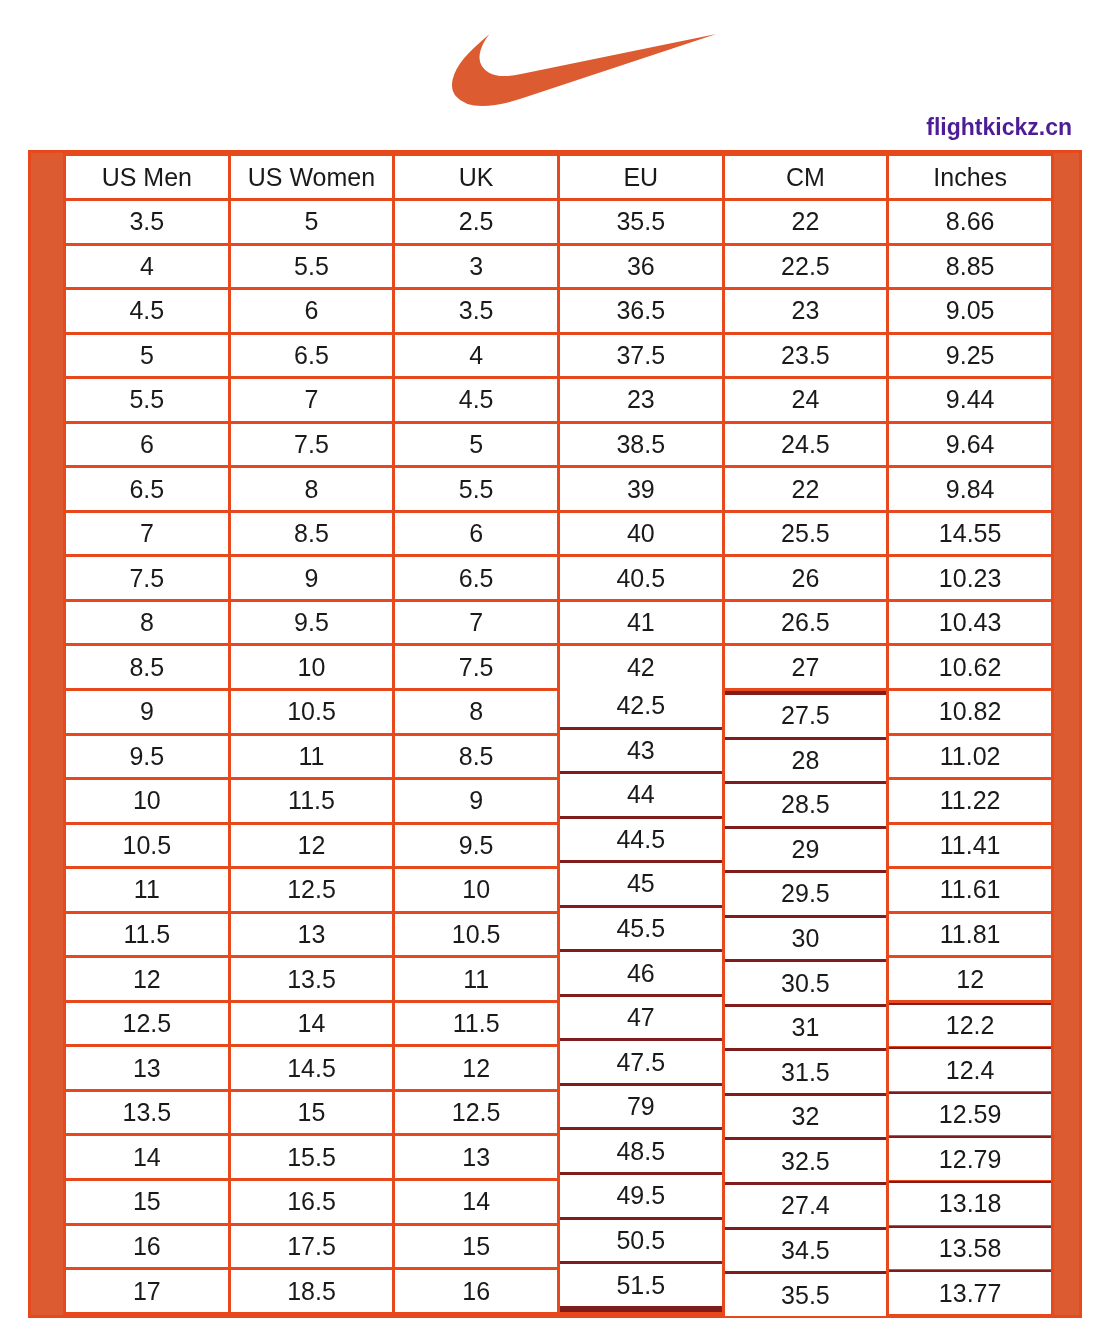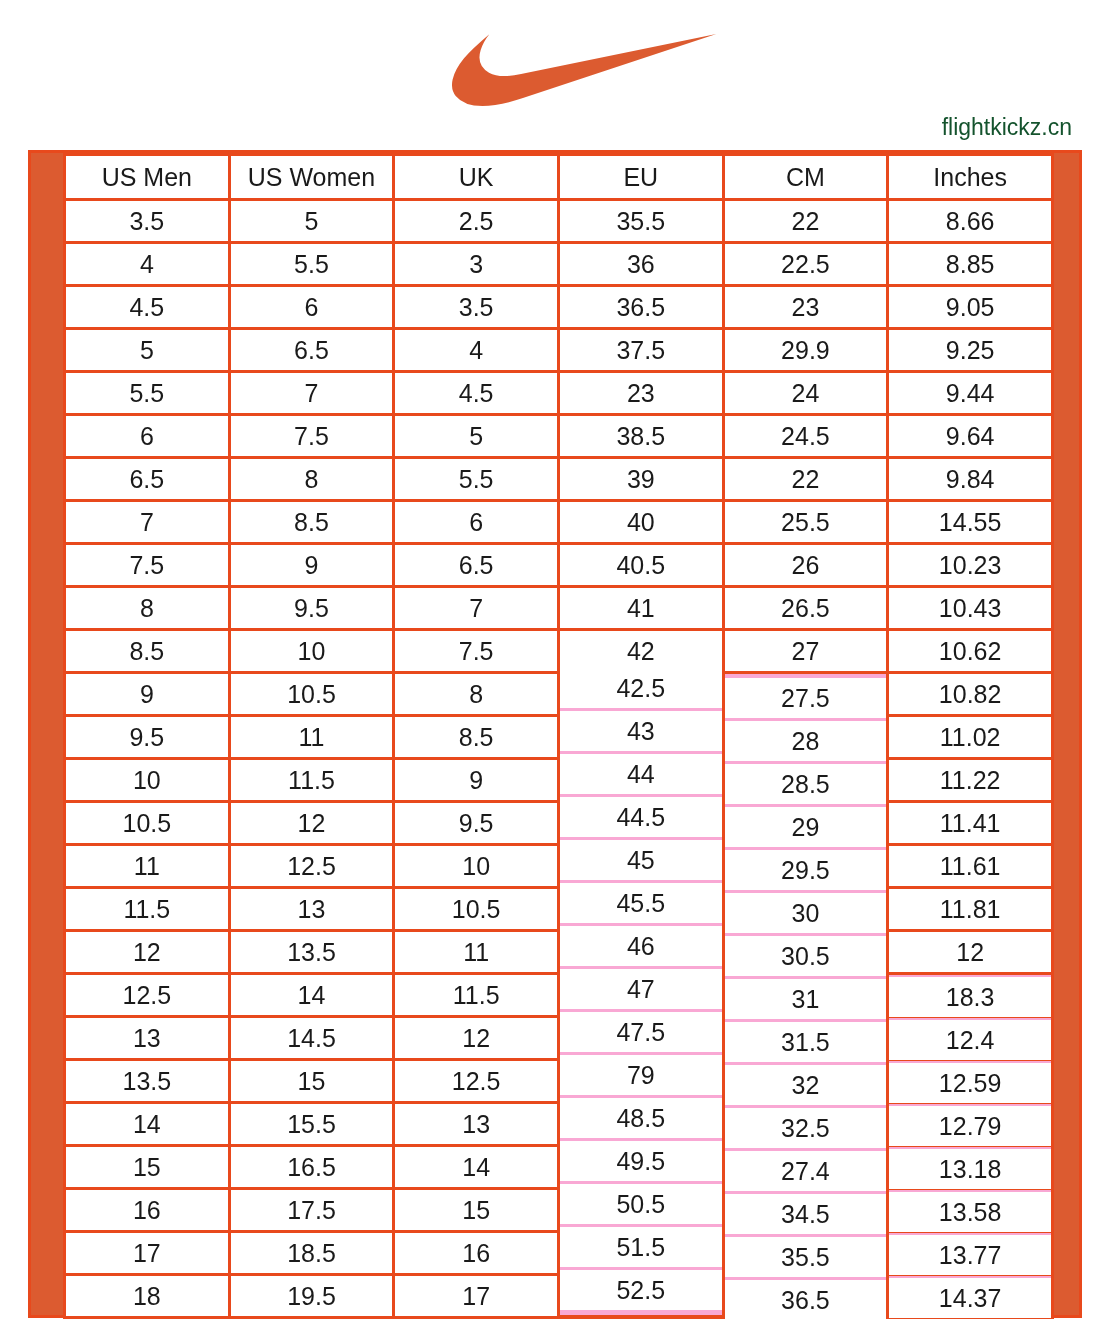--- a/index.html
+++ b/index.html
@@ -9,30 +9,30 @@
     background:#ffffff;
     font-family:"Liberation Sans", sans-serif;
     overflow:hidden;
   }
   .logo{
     position:absolute;left:452px;top:28px;
     width:266px;height:90px;
   }
   .watermark{
     position:absolute;top:114px;right:28px;
-    font-size:23px;font-weight:400;color:#14532d;
+    font-size:23px;font-weight:700;color:#4c1d95;
     letter-spacing:0px;
   }
   .chart{
     position:absolute;left:28px;top:150px;
     width:1054px;height:1168px;
     display:flex;align-items:stretch;
     border:3px solid var(--grid,#E8491C);
     box-sizing:border-box;
-    background:#f9a8d4;
+    background:#7f1d1d;
   }
   .bar{background:var(--accent,#DC5B30);}
   .bar.left{width:32px;}
   .bar.right{width:25px;}
   table.size-table{
     flex:1;
     border-collapse:collapse;
     table-layout:fixed;
     width:100%;
   }
@@ -115,21 +115,21 @@
             <td>3.5</td>
             <td>36.5</td>
             <td>23</td>
             <td>9.05</td>
           </tr>
           <tr>
             <td>5</td>
             <td>6.5</td>
             <td>4</td>
             <td>37.5</td>
-            <td>29.9</td>
+            <td>23.5</td>
             <td>9.25</td>
           </tr>
           <tr>
             <td>5.5</td>
             <td>7</td>
             <td>4.5</td>
             <td>23</td>
             <td>24</td>
             <td>9.44</td>
           </tr>
@@ -236,21 +236,21 @@
             <td>46</td>
             <td>30.5</td>
             <td>12</td>
           </tr>
           <tr>
             <td>12.5</td>
             <td>14</td>
             <td>11.5</td>
             <td>47</td>
             <td>31</td>
-            <td>18.3</td>
+            <td>12.2</td>
           </tr>
           <tr>
             <td>13</td>
             <td>14.5</td>
             <td>12</td>
             <td>47.5</td>
             <td>31.5</td>
             <td>12.4</td>
           </tr>
           <tr>
@@ -286,26 +286,18 @@
             <td>13.58</td>
           </tr>
           <tr>
             <td>17</td>
             <td>18.5</td>
             <td>16</td>
             <td>51.5</td>
             <td>35.5</td>
             <td>13.77</td>
           </tr>
-          <tr>
-            <td>18</td>
-            <td>19.5</td>
-            <td>17</td>
-            <td>52.5</td>
-            <td>36.5</td>
-            <td>14.37</td>
-          </tr>
         </tbody>
     </table>
     <div class="bar right"></div>
   </div>
 
 </div>
 
 </body></html>

